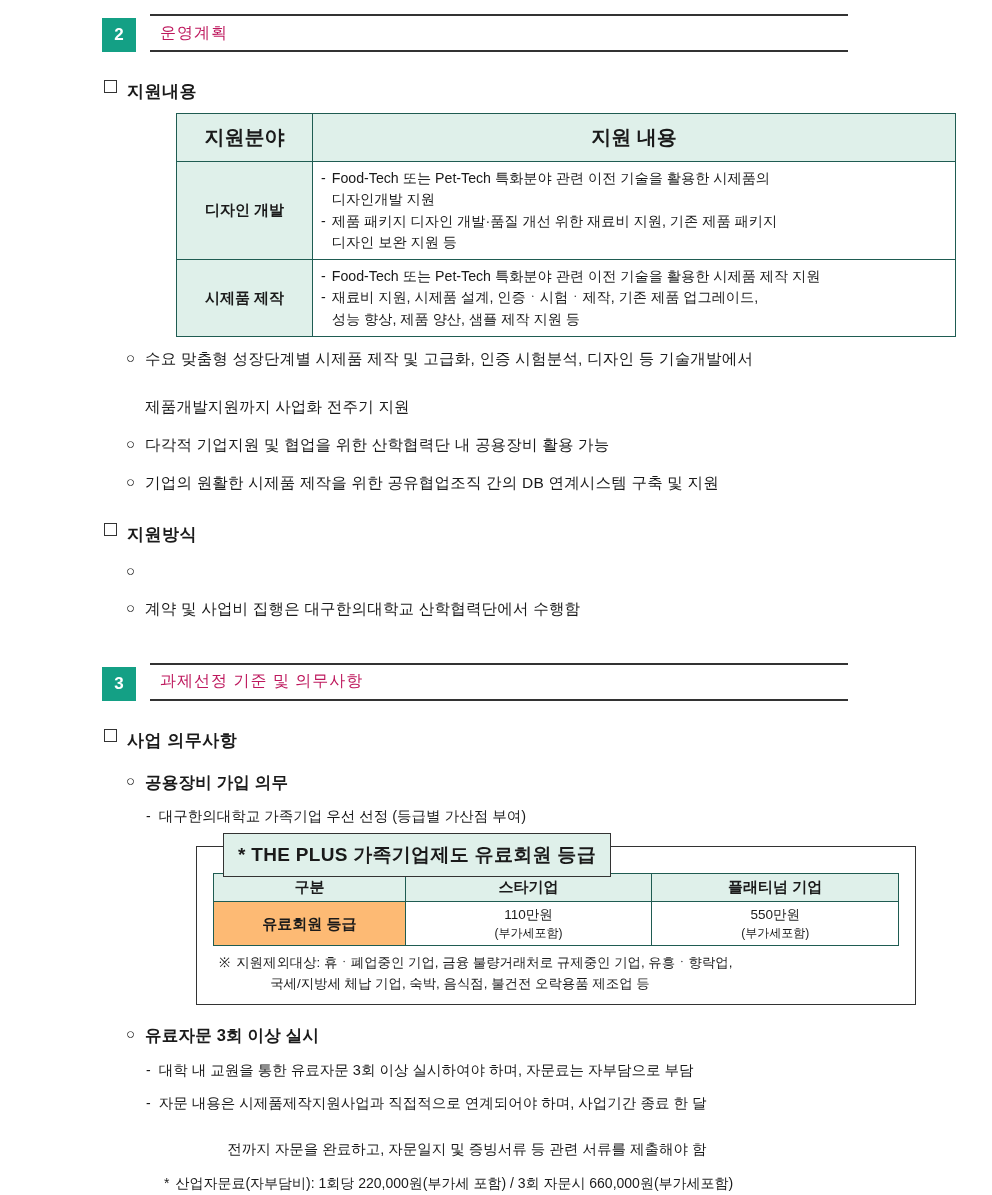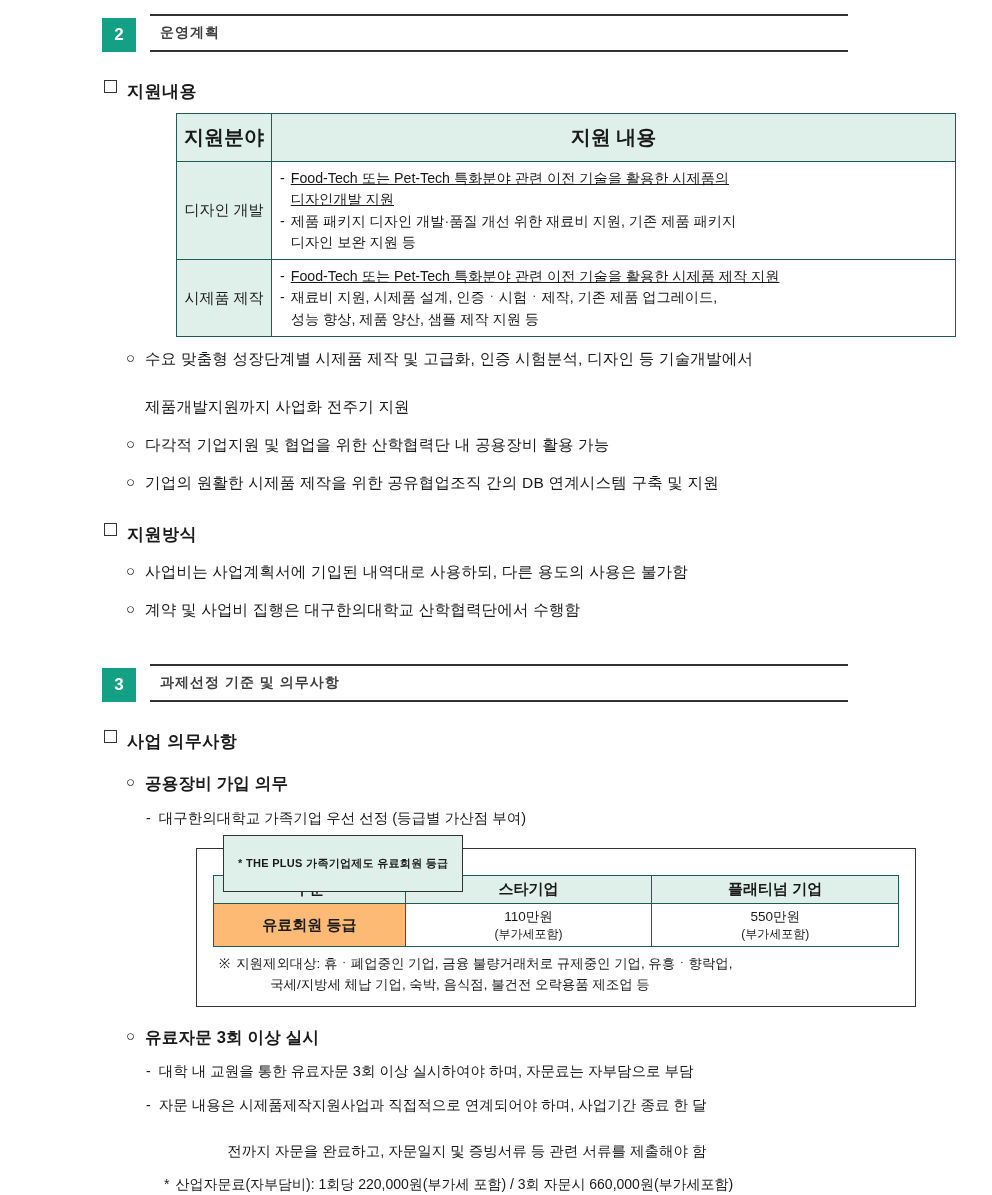--- a/index.html
+++ b/index.html
@@ -40,24 +40,24 @@
   .sec-title-wrap {
     flex: 1 1 auto;
     margin-left: 14px;
     border-top: 2px solid #333;
     border-bottom: 2px solid #333;
     display: flex;
     align-items: center;
     padding: 3px 0 3px 10px;
   }
   .sec-title {
-    font-size: 14px;
-    font-weight: bold;
+    font-size: 16px;
+    font-weight: normal;
     letter-spacing: 1px;
-    color: #404040;
+    color: #be185d;
   }
 
   
   .sq-head {
     display: flex;
     align-items: flex-start;
     margin-left: 68px;
     gap: 10px;
   }
   .sq {
@@ -114,53 +114,53 @@
     border: 1.1px solid #1f5c52;
     font-size: 20px;
     font-weight: bold;
     padding: 10px 4px;
     text-align: center;
   }
   .tbl1 td.head-cell {
     background: #dff0ea;
     border: 1.1px solid #1f5c52;
     font-size: 15px;
-    font-weight: normal;
+    font-weight: bold;
     text-align: center;
-    width: 95px;
+    width: 136px;
     padding: 6px 4px;
   }
   .tbl1 td.body-cell {
     border: 1.1px solid #1f5c52;
     font-size: 14.2px;
     padding: 6px 8px;
     line-height: 1.5;
     vertical-align: middle;
   }
-  .u { text-decoration: underline; }
+  .u { }
   .row-item { display: flex; gap: 6px; }
   .row-item .d { flex: 0 0 auto; }
 
   
   .fam-box {
     margin-left: 160px;
     width: 720px;
     border: 1.2px solid #333;
     position: relative;
     padding: 26px 16px 10px 16px;
     margin-top: 18px;
   }
   .fam-tag {
     position: absolute;
     top: -14px;
     left: 26px;
     background: #dff0ea;
     border: 1.2px solid #333;
-    padding: 20px 14px;
-    font-size: 11px;
+    padding: 8px 14px;
+    font-size: 19px;
     font-weight: bold;
     letter-spacing: 0.3px;
   }
   .tbl2 {
     width: 100%;
     border: 1.2px solid #1f5c52;
   }
   .tbl2 th {
     background: #dff0ea;
     border: 1.1px solid #1f5c52;
@@ -300,21 +300,20 @@
 
   <div class="sq-head">
     <span class="sq"></span>
     <span class="txt">지원방식</span>
   </div>
 
   <div class="sp14"></div>
 
   <div class="ci-line">
     <span class="ci">○</span>
-    <span class="txt">사업비는 사업계획서에 기입된 내역대로 사용하되, 다른 용도의 사용은 불가함</span>
   </div>
 
   <div class="sp14"></div>
 
   <div class="ci-line">
     <span class="ci">○</span>
     <span class="txt">계약 및 사업비 집행은 대구한의대학교 산학협력단에서 수행함</span>
   </div>
 
   <div class="sp28"></div>

